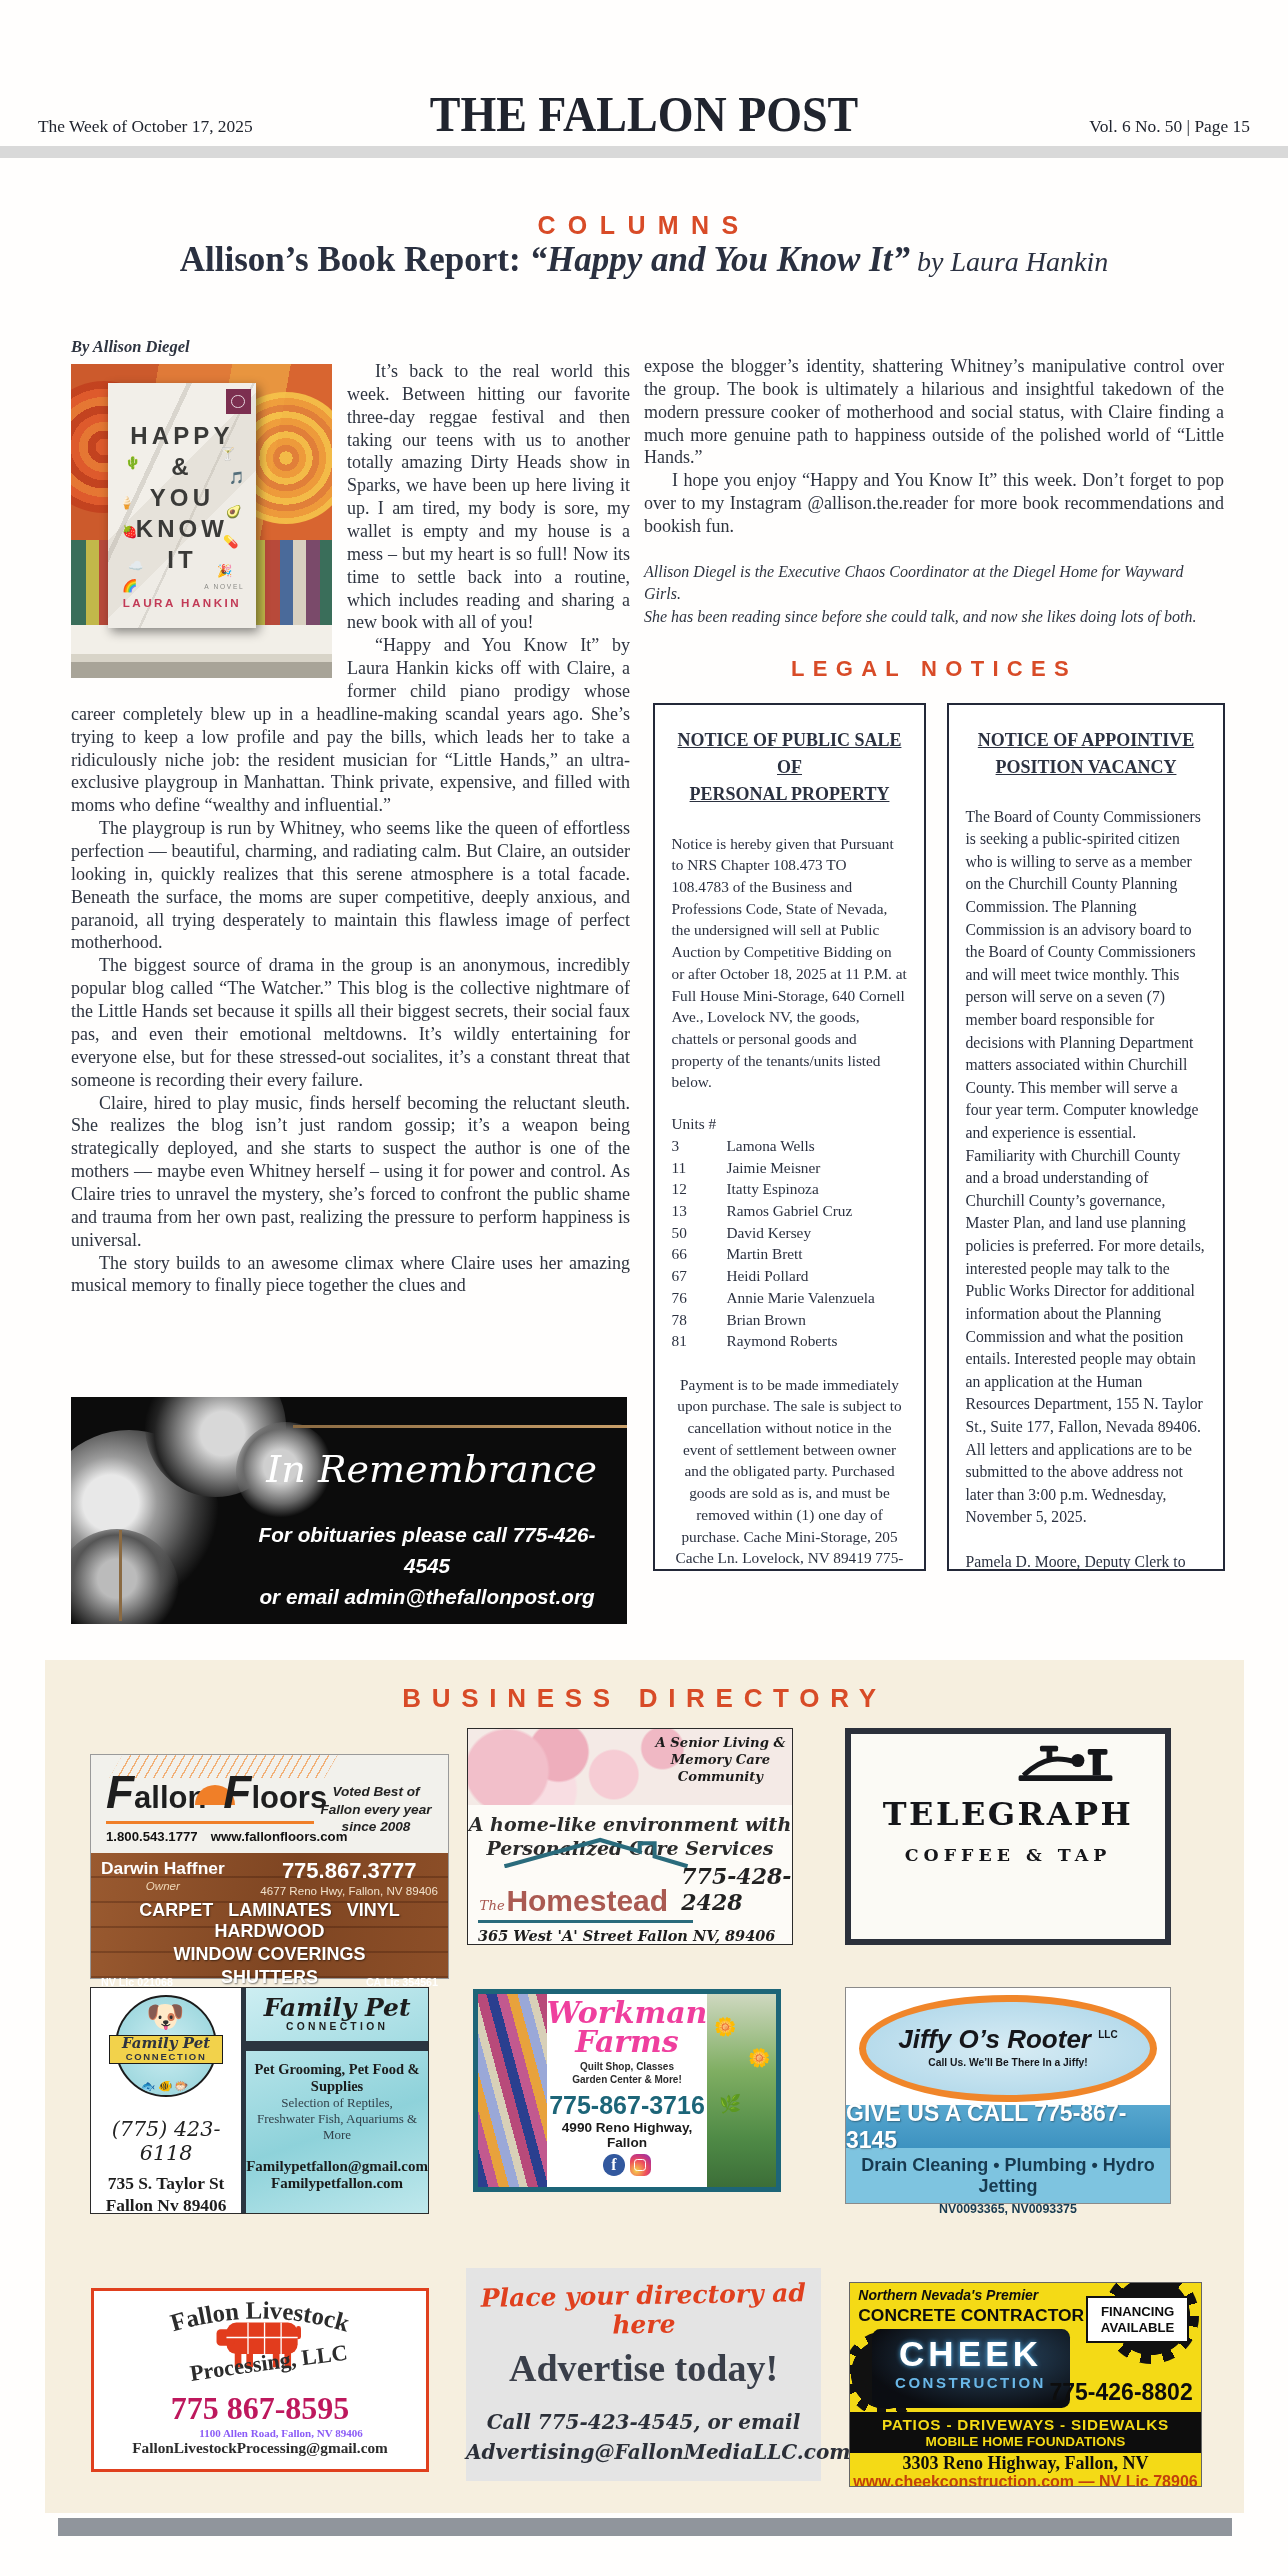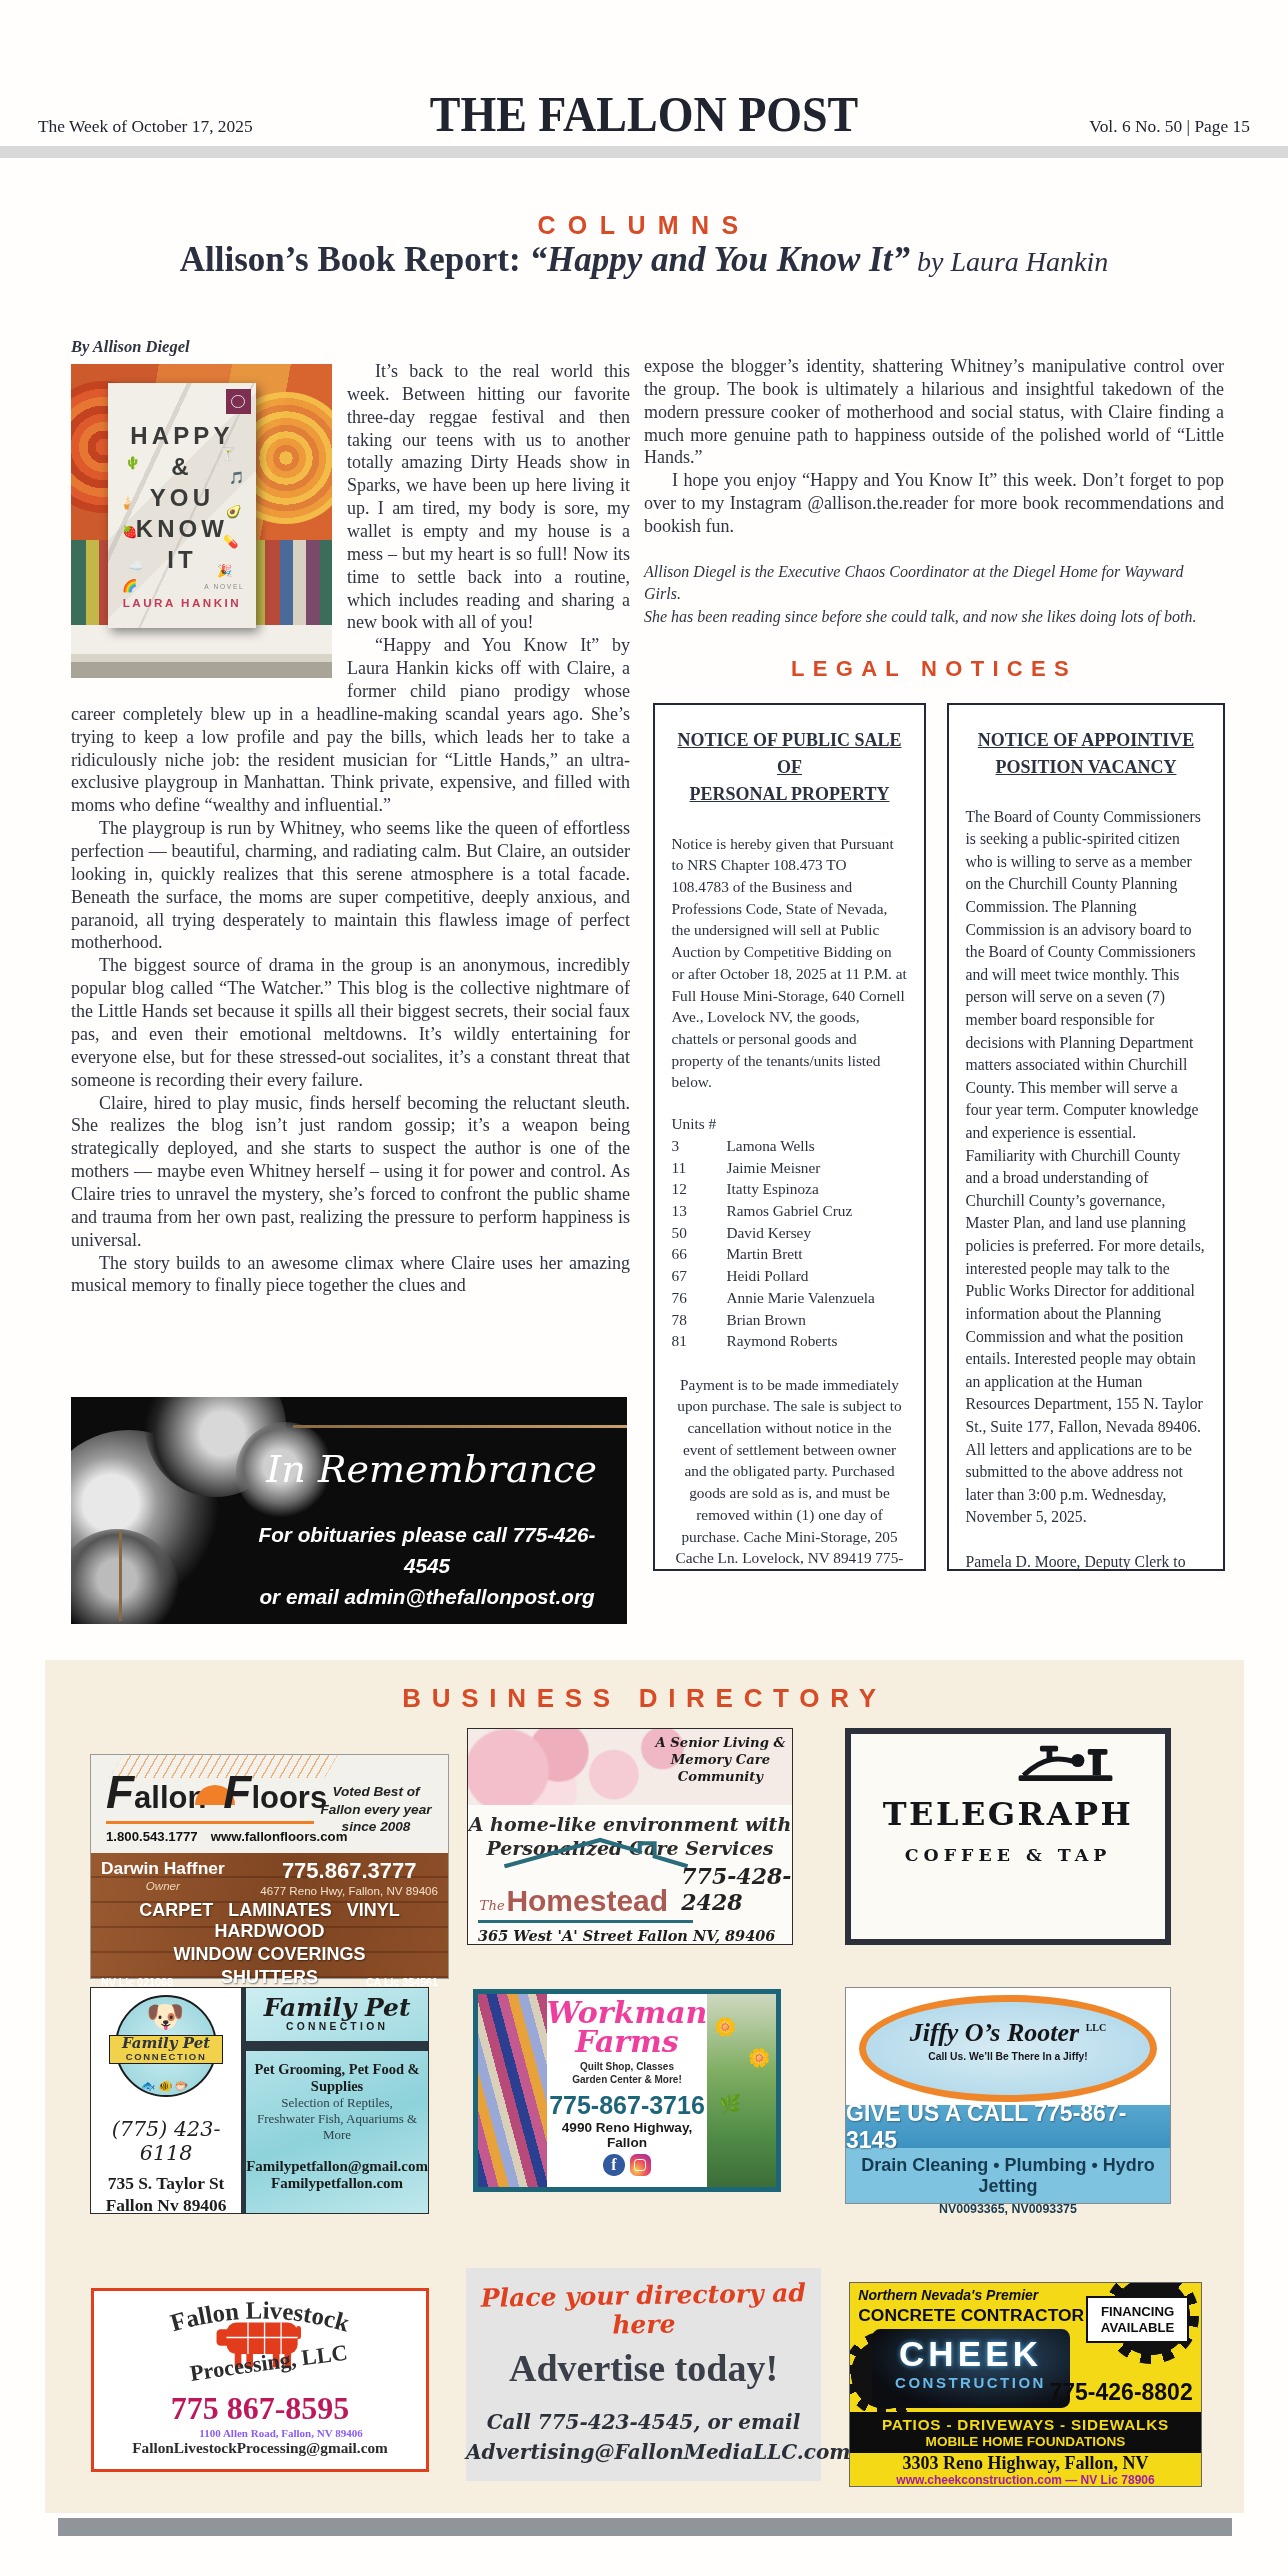--- a/index.html
+++ b/index.html
@@ -147,21 +147,21 @@
   .wf-addr{font-weight:bold;font-size:13.6px;color:#1b1b1b;}
   .wf-social{margin-top:4.1px;}
   .ic-fb{display:inline-flex;width:21.5px;height:21.5px;border-radius:50%;background:#32589e;color:#fff;font-weight:bold;align-items:center;justify-content:center;font-family:"Liberation Serif",serif;font-size:15.7px;margin:0 2.5px;vertical-align:middle;}
   .ic-ig{display:inline-flex;width:21.5px;height:21.5px;border-radius:6.6px;background:radial-gradient(circle at 30% 75%,#f5d24b,#ef4f5a 45%,#c13584 72%,#8a3ab9);align-items:center;justify-content:center;margin:0 2.5px;vertical-align:middle;}
   .ic-ig span{display:block;width:10px;height:10px;border:1.7px solid #fff;border-radius:3.3px;}
 
   
   #ad-jr{left:800px;top:327px;width:326px;height:217px;border:0.8px solid #8a8a8a;background:#fff;}
   .jr-top{position:relative;height:117px;}
   .jr-oval{position:absolute;left:13.2px;right:13.2px;top:6.6px;bottom:3.3px;border:7.4px solid #f0862a;border-radius:50%;background:radial-gradient(#d8ecf4,#a9d4e8);text-align:center;overflow:hidden;}
-  .jr-script{font-family:Liberation Serif, serif;font-style:italic;font-weight:bold;font-size:26px;margin-top:18px;color:#15161a;line-height:1;}
+  .jr-script{font-family:Liberation Sans, sans-serif;font-style:italic;font-weight:bold;font-size:26px;margin-top:24px;color:#15161a;line-height:1;}
   .jr-llc{font-size:10px;font-style:normal;vertical-align:super;}
   .jr-tag{font-family:"Liberation Sans",sans-serif;font-weight:bold;font-size:10.3px;margin-top:5px;color:#15161a;}
   .jr-band1{height:43px;background:linear-gradient(#57a7cf,#3d92c0);color:#fff;font-family:"Liberation Sans",sans-serif;font-weight:bold;font-size:23px;display:flex;align-items:center;justify-content:center;text-shadow:0.8px 0.8px 1.7px rgba(0,0,0,.35);}
   .jr-band2{height:55px;background:#7ec4e0;text-align:center;padding-top:7.4px;box-sizing:border-box;}
   .jr-serv{color:#173a50;font-weight:bold;font-size:18px;font-family:"Liberation Sans",sans-serif;}
   .jr-lic{color:#173a50;font-weight:bold;font-size:12.4px;font-family:"Liberation Sans",sans-serif;margin-top:5px;}
 
   
   #ad-ls{left:46px;top:628px;width:338px;height:184px;border:3.3px solid #e0401e;background:#fff;text-align:center;font-family:"Liberation Serif",serif;overflow:hidden;}
   .ls-phone{font-weight:bold;font-size:32px;color:#be185d;margin-top:-3.3px;}
@@ -184,21 +184,21 @@
   .ck-saw2{left:-6.6px;top:48px;width:86px;height:86px;}
   .ck-fin{position:absolute;right:11.6px;top:13.2px;width:93px;background:#fff;border:2.5px solid #111;padding:5.8px 3.3px;text-align:center;font-weight:bold;font-size:13.2px;line-height:1.2;color:#0d0d0d;}
   .ck-brandbox{position:absolute;left:21.5px;top:46px;width:198px;height:79px;background:radial-gradient(ellipse at 60% 35%,#2a4a66,#0b0d12 75%);border-radius:8.3px;text-align:center;padding-top:6.6px;box-sizing:border-box;}
   .ck-brand{color:#fff;font-weight:bold;font-size:35px;letter-spacing:4.1px;line-height:1;text-shadow:0 0 5px #4aa8e0;}
   .ck-construction{color:#6ab8e8;font-weight:bold;font-size:15px;letter-spacing:2.5px;margin-top:3.3px;}
   .ck-phone{position:absolute;right:8.3px;top:96px;font-weight:bold;font-size:23px;color:#0d0d0d;}
   .ck-band{position:absolute;left:0;right:0;top:129px;height:41px;background:#0d0d0d;text-align:center;color:#f4da16;font-weight:bold;}
   .ck-b1{font-size:15.3px;margin-top:4.1px;letter-spacing:0.8px;}
   .ck-b2{font-size:13.6px;}
   .ck-addr{position:absolute;left:0;right:0;top:170px;text-align:center;font-family:"Liberation Serif",serif;font-weight:bold;font-size:18px;color:#0d0d0d;}
-  .ck-web{position:absolute;left:0;right:0;top:190px;text-align:center;font-weight:bold;font-size:12px;color:#a21caf;}
+  .ck-web{position:absolute;left:0;right:0;top:190px;text-align:center;font-weight:bold;font-size:16px;color:#c2410c;}
 
   #footer-bar{position:absolute;left:58px;top:2518px;width:1174px;height:18px;background:#90959c;}
 </style>
 </head>
 <body>
 
 <div id="page">
 
   <div class="hdr-date">The Week of October 17, 2025</div>
   <div class="masthead">THE FALLON POST</div>

